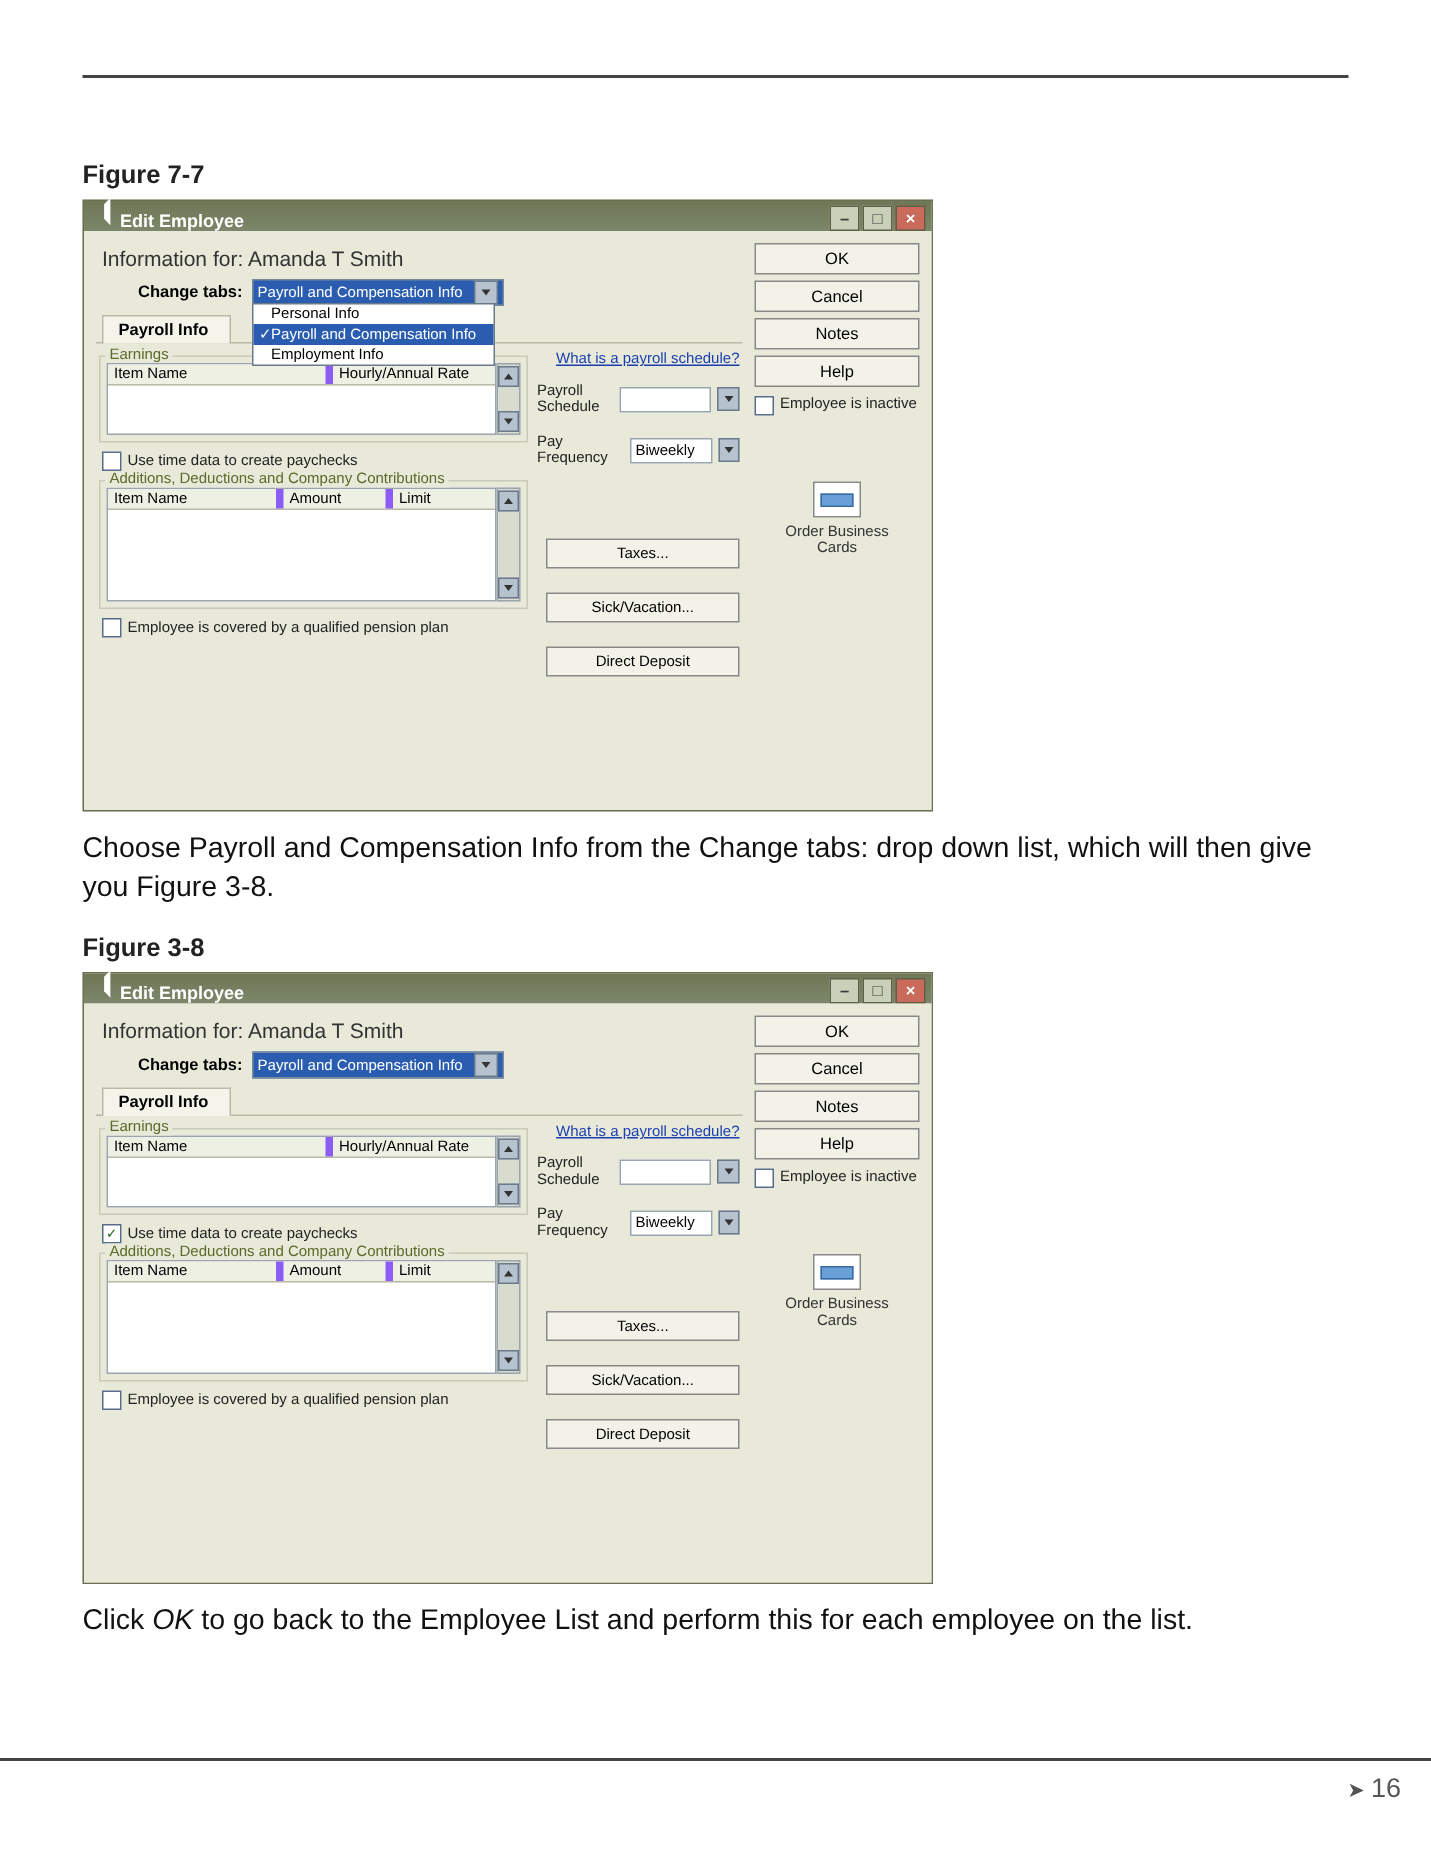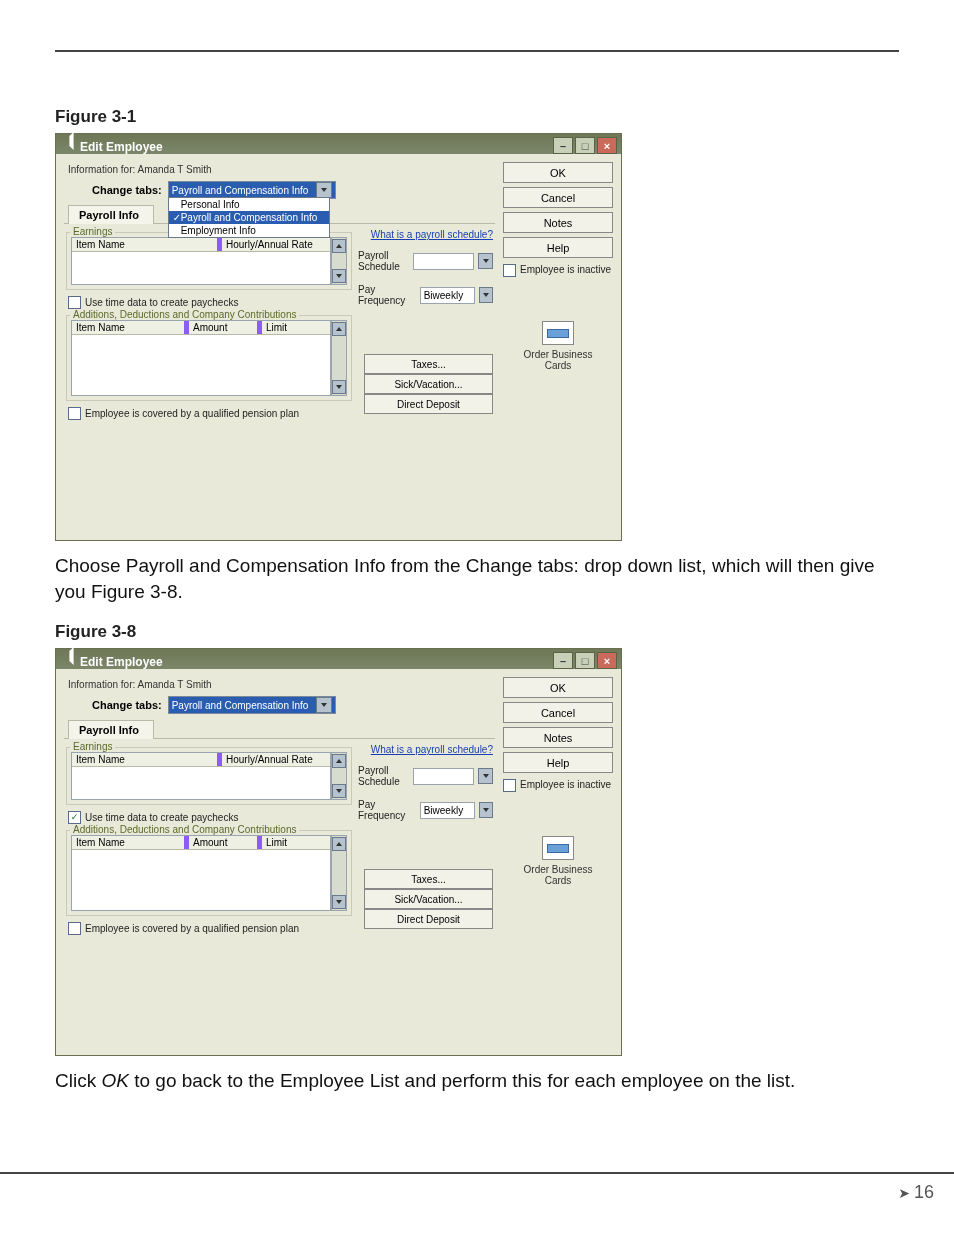--- a/index.html
+++ b/index.html
@@ -76,21 +76,21 @@
   }
   .left-pane { flex:1; }
   .right-pane {
     width: 110px;
     display:flex;
     flex-direction:column;
     align-items:stretch;
     gap:4px;
     margin-left:8px;
   }
-  .info-line { font-size:10px; margin:2px 0 6px 4px; color:#333; }
+  .info-line { font-size:14px; margin:2px 0 6px 4px; color:#333; }
   .lbl-bold { font-weight:bold; font-size:11px; }
   .ct-row { margin:4px 0 2px 28px; display:flex; align-items:center; gap:6px;}
   .dropdown {
     height:16px; background:#fff; border:1px solid #7a8a9a;
     display:flex; align-items:center; padding:0 3px; font-size:10px;
     position:relative; min-width:150px;
   }
   .dropdown.selected { background:#2a5db0; color:#fff; }
   .dd-arrow {
     width:14px; height:14px; background:#b6c2ce;
@@ -167,34 +167,34 @@
     width:30px; height:22px; margin:0 auto 4px auto;
     border:1px solid #888; background:#fff; position:relative;
   }
   .order-card .ic:after{
     content:""; position:absolute; left:4px; top:7px; width:20px; height:7px;
     background:#6aa0d8; border:1px solid #3a6aa0;
   }
   .right-col-block { display:flex; flex-direction:column; gap:8px; }
   .sched-row { display:flex; align-items:center; gap:4px; margin:2px 0; }
   .sched-box { width:58px; height:15px; border:1px solid #9aa4ae; background:#fff; display:flex; align-items:center; font-size:10px; padding:0 3px;}
-  .btn-stack { display:flex; flex-direction:column; gap:0; margin-left:6px;}
+  .btn-stack { display:flex; flex-direction:column; gap:16px; margin-left:6px;}
   .footer {
     border-top:2px solid #444; margin:40px 0 0 0;
     padding:8px 20px 10px 0; text-align:right; font-size:18px; color:#555;
   }
   .footer .arrow { font-size:14px; margin-right:4px; }
 </style>
 </head>
 <body>
 
 <div class="page">
   <div class="top-rule"></div>
 
-  <div class="fig-label">Figure 3-1</div>
+  <div class="fig-label">Figure 7-7</div>
 
   <div class="dlg">
     <div class="titlebar">
       <span class="left-arrow"></span>
       <span>Edit Employee</span>
       <span class="sp"></span>
       <div class="win-btn">–</div>
       <div class="win-btn">□</div>
       <div class="win-btn win-close">×</div>
     </div>

